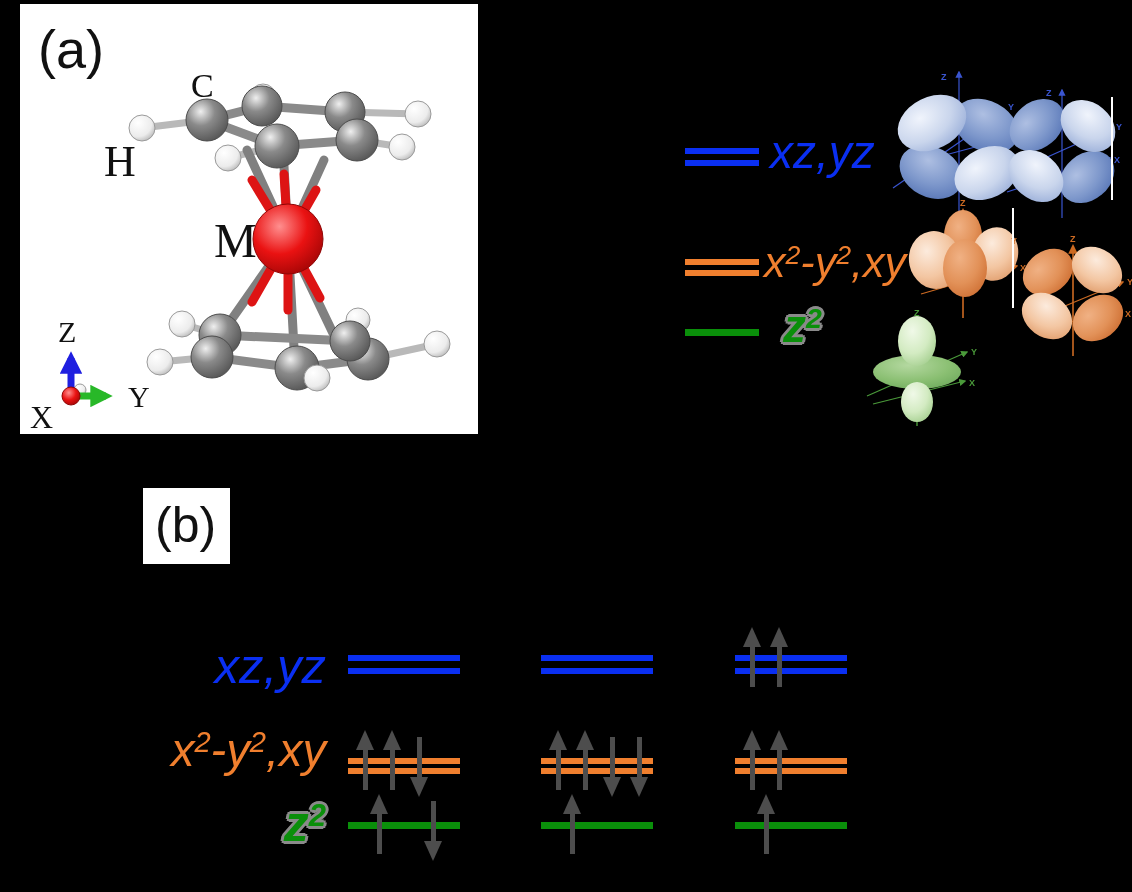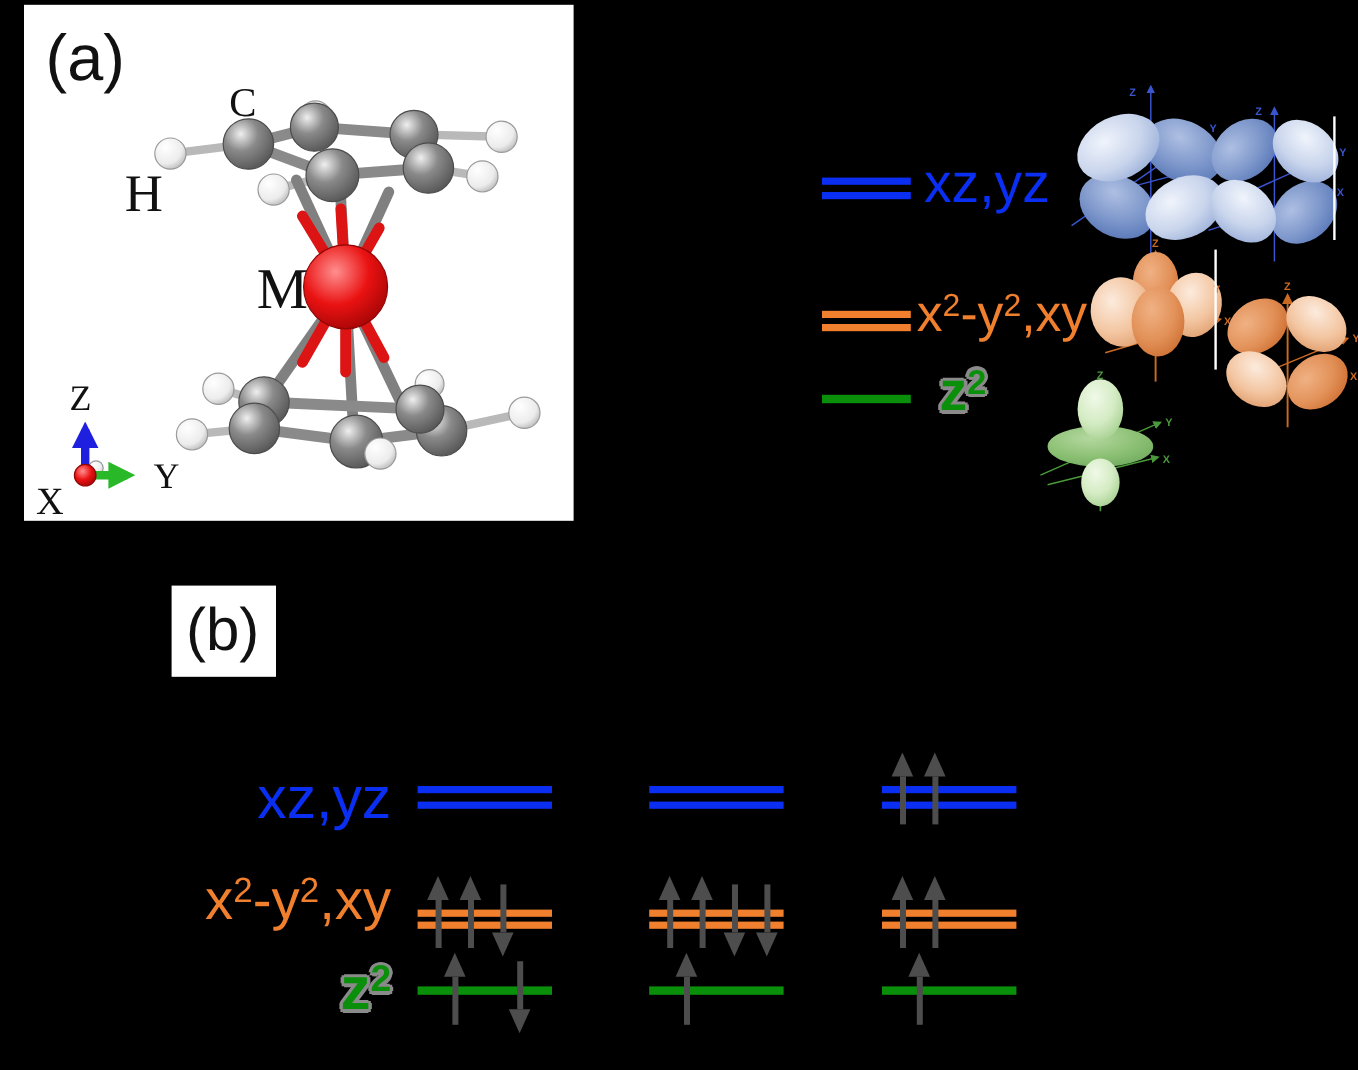--- a/index.html
+++ b/index.html
@@ -11,21 +11,21 @@
   .panel-letter{position:absolute;color:#111;line-height:1;font-family:"Liberation Sans",sans-serif;}
   #panelA-letter{left:38px;top:22px;font-size:54px;}
   #panelB-letter{left:155px;top:500px;font-size:50px;}
   .level-line{position:absolute;height:6px;}
   .lvl-blue{background:var(--c-blue);}
   .lvl-orange{background:var(--c-orange);}
   .lvl-green{background:var(--c-green);height:7px;}
   .c-blue{color:var(--c-blue);}
   .c-orange{color:var(--c-orange);}
   .c-green{color:var(--c-green);}
-  .lvl-label{position:absolute;line-height:1;white-space:nowrap;}
+  .lvl-label{position:absolute;font-style:italic;line-height:1;white-space:nowrap;}
   .sup{font-size:0.62em;position:relative;top:-0.48em;}
   .outlined{font-weight:bold;
     text-shadow:3px 0 0 var(--c-label_outline),-3px 0 0 var(--c-label_outline),
                 0 3px 0 var(--c-label_outline),0 -3px 0 var(--c-label_outline),
                 2px 2px 0 var(--c-label_outline),-2px 2px 0 var(--c-label_outline),
                 2px -2px 0 var(--c-label_outline),-2px -2px 0 var(--c-label_outline);}
   #a-label-xzyz{left:770px;top:129px;font-size:46px;}
   #a-label-x2y2{left:764px;top:241px;font-size:43px;}
   #a-label-z2{left:783px;top:303px;font-size:46px;}
   #b-label-xzyz{left:140px;top:642px;font-size:49px;width:186px;text-align:right;}

